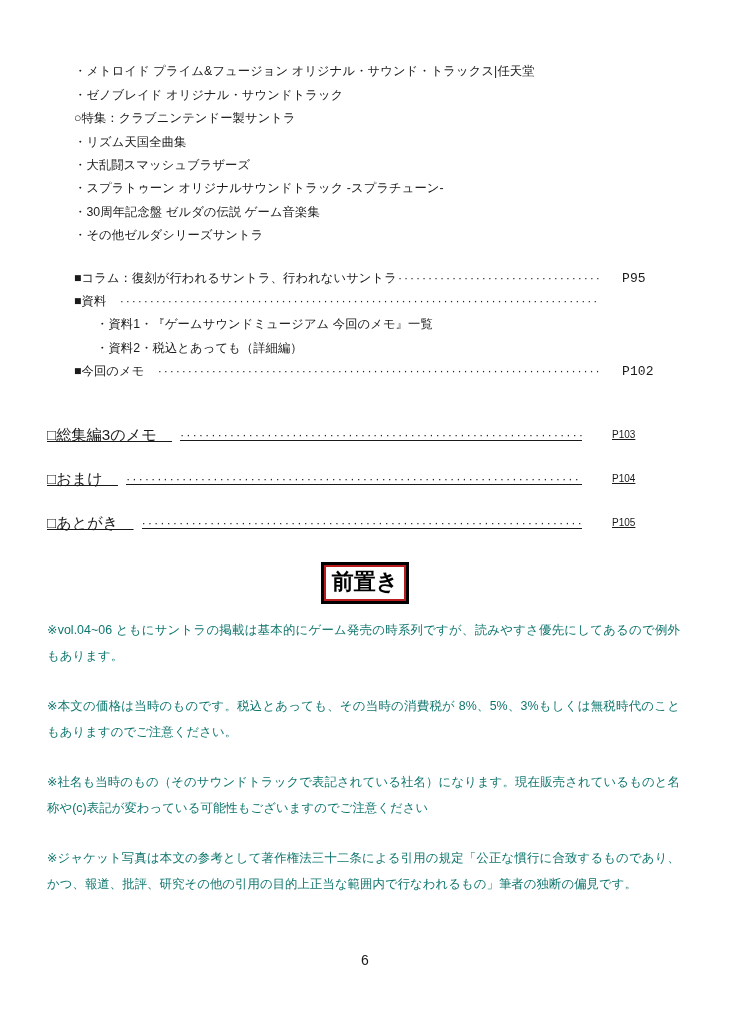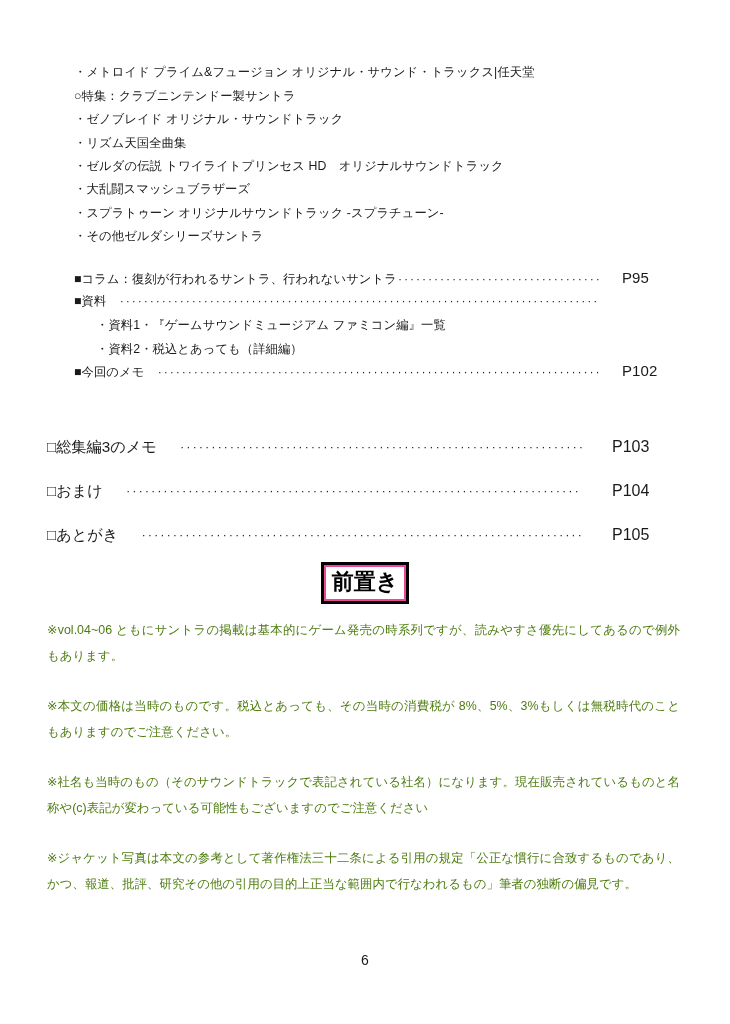--- a/index.html
+++ b/index.html
@@ -48,21 +48,22 @@
     color: #2a2a2a;
     margin: 0 1px;
     min-width: 0;
   }
   .toc-row .pg {
     flex: 0 0 auto;
     width: 74px;
     text-align: left;
     padding-left: 22px;
     box-sizing: border-box;
-    font-size: 15px;
+    font-size: 13px;
+    font-family: Liberation Mono, monospace;
   }
   .toc-row.nopg .pg { visibility: hidden; }
   .toc-row.indent { padding-left: 22px; }
   .toc-row.indent .pg { width: 74px; padding-left: 0px; }
   .toc-gap { height: 19px; }
 
   
   .leader i {
     font-style: normal;
     letter-spacing: 0.5px;
@@ -70,63 +71,64 @@
 
   
   .big-block {
     position: absolute;
     left: 47px;
     top: 425px;
     width: 627px;
   }
   .big-row {
     display: flex;
-    align-items: center;
+    align-items: flex-start;
     font-size: 15.2px;
     line-height: 20px;
     white-space: nowrap;
     height: 44px;
+    text-decoration: underline;
   }
   .big-row .txt { flex: 0 0 auto; }
   .big-row .leader {
     flex: 1 1 auto;
     overflow: hidden;
     white-space: nowrap;
     margin: 0 6px 0 8px;
     font-size: 13px;
     color: #2a2a2a;
     min-width: 0;
   }
   .big-row .pg {
     flex: 0 0 auto;
     width: 86px;
     text-align: left;
     padding-left: 24px;
     box-sizing: border-box;
-    font-size: 16px;
+    font-size: 10px;
   }
 
   
   .badge-wrap {
     position: absolute;
     left: 0;
     top: 562px;
     width: 730px;
     text-align: center;
   }
   .badge {
     display: inline-block;
     border: 2px solid #000;
     padding: 1px;
     background: #ffffff;
     line-height: 0;
   }
   .badge .inner {
     display: block;
-    border: 2px solid #ec4899;
+    border: 2px solid #b91c1c;
     outline: 1px solid #000;
     outline-offset: 0px;
     padding: 1px 6px 3px 6px;
     font-size: 22px;
     font-weight: bold;
     line-height: 28px;
     letter-spacing: 0px;
     color: #000;
     background: #fff;
   }
@@ -135,21 +137,21 @@
   .body-block {
     position: absolute;
     left: 47px;
     top: 618px;
     width: 633px;
   }
   .para {
     font-size: 12.4px;
     line-height: 25.5px;
     text-align: justify;
-    color: #4d7c0f;
+    color: #0f766e;
     margin: 0;
     letter-spacing: 0.05px;
   }
   .para + .para { margin-top: 0px; margin-left: 28px; }
   .para-gap { height: 25px; }
 
   
   .pagenum {
     position: absolute;
     left: 0;
@@ -166,48 +168,48 @@
 <div id="page">
 
   <div class="toc-block">
     <div>
       <div class="toc-row nopg">
         <span class="txt">・メトロイド プライム&amp;フュージョン オリジナル・サウンド・トラックス|任天堂</span>
         <span class="leader"></span>
         <span class="pg">P84</span>
       </div>
       <div class="toc-row nopg">
+        <span class="txt">・ゼノブレイド オリジナル・サウンドトラック</span>
+        <span class="leader"></span>
+        <span class="pg">P88</span>
+      </div>
+      <div class="toc-row nopg">
         <span class="txt">○特集：クラブニンテンドー製サントラ</span>
         <span class="leader"></span>
         <span class="pg">P85</span>
       </div>
       <div class="toc-row nopg">
-        <span class="txt">・ゼノブレイド オリジナル・サウンドトラック</span>
-        <span class="leader"></span>
-        <span class="pg">P88</span>
-      </div>
-      <div class="toc-row nopg">
         <span class="txt">・リズム天国全曲集</span>
         <span class="leader"></span>
         <span class="pg">P89</span>
       </div>
       <div class="toc-row nopg">
-        <span class="txt">・ゼルダの伝説 トワイライトプリンセス HD　オリジナルサウンドトラック</span>
-        <span class="leader"></span>
-        <span class="pg">P90</span>
-      </div>
-      <div class="toc-row nopg">
         <span class="txt">・大乱闘スマッシュブラザーズ</span>
         <span class="leader"></span>
         <span class="pg"></span>
       </div>
       <div class="toc-row nopg">
         <span class="txt">・スプラトゥーン オリジナルサウンドトラック -スプラチューン-</span>
         <span class="leader"></span>
         <span class="pg">P92</span>
+      </div>
+      <div class="toc-row nopg">
+        <span class="txt">・30周年記念盤 ゼルダの伝説 ゲーム音楽集</span>
+        <span class="leader"></span>
+        <span class="pg">P93</span>
       </div>
       <div class="toc-row nopg">
         <span class="txt">・その他ゼルダシリーズサントラ</span>
         <span class="leader"></span>
         <span class="pg">P94</span>
       </div>
     </div>
 
     <div class="toc-gap"></div>
 
@@ -216,21 +218,21 @@
         <span class="txt">■コラム：復刻が行われるサントラ、行われないサントラ</span>
         <span class="leader"><i class="dots-a" style="letter-spacing: 1.9px;">····················································</i></span>
         <span class="pg">P95</span>
       </div>
       <div class="toc-row nopg">
         <span class="txt">■資料　</span>
         <span class="leader"><i class="dots-b" style="letter-spacing: 1.9px;">····················································································································</i></span>
         <span class="pg"></span>
       </div>
       <div class="toc-row indent nopg">
-        <span class="txt">・資料1・『ゲームサウンドミュージアム ファミコン編』一覧</span>
+        <span class="txt">・資料1・『ゲームサウンドミュージアム 今回のメモ』一覧</span>
         <span class="leader"></span>
         <span class="pg">P97</span>
       </div>
       <div class="toc-row indent nopg">
         <span class="txt">・資料2・税込とあっても（詳細編）</span>
         <span class="leader"></span>
         <span class="pg">P98</span>
       </div>
       <div class="toc-row">
         <span class="txt">■今回のメモ　</span>

